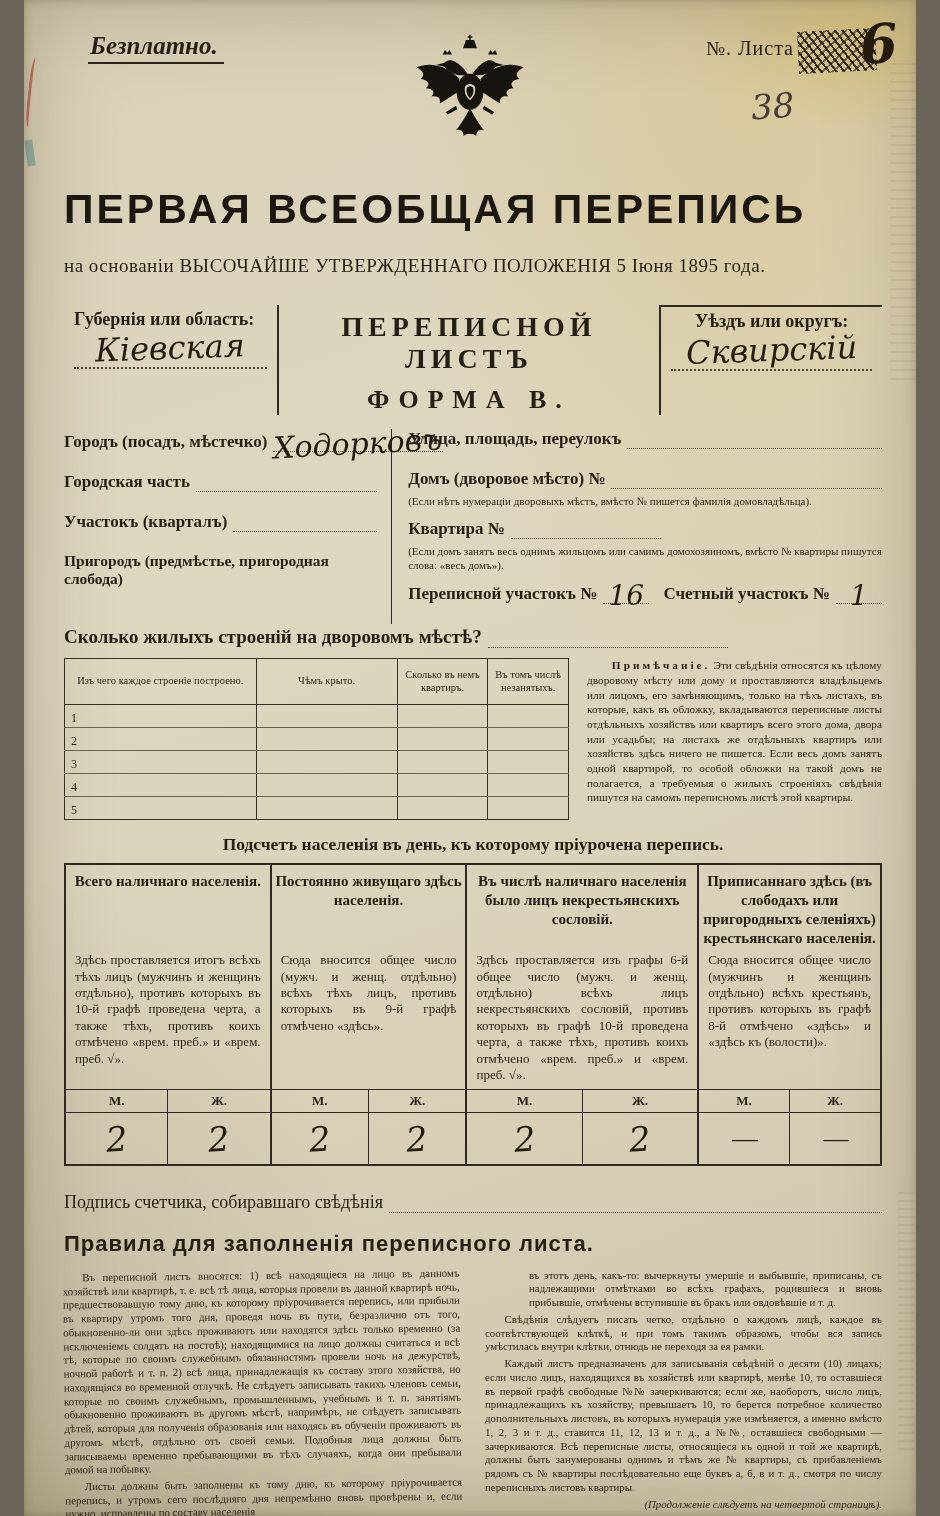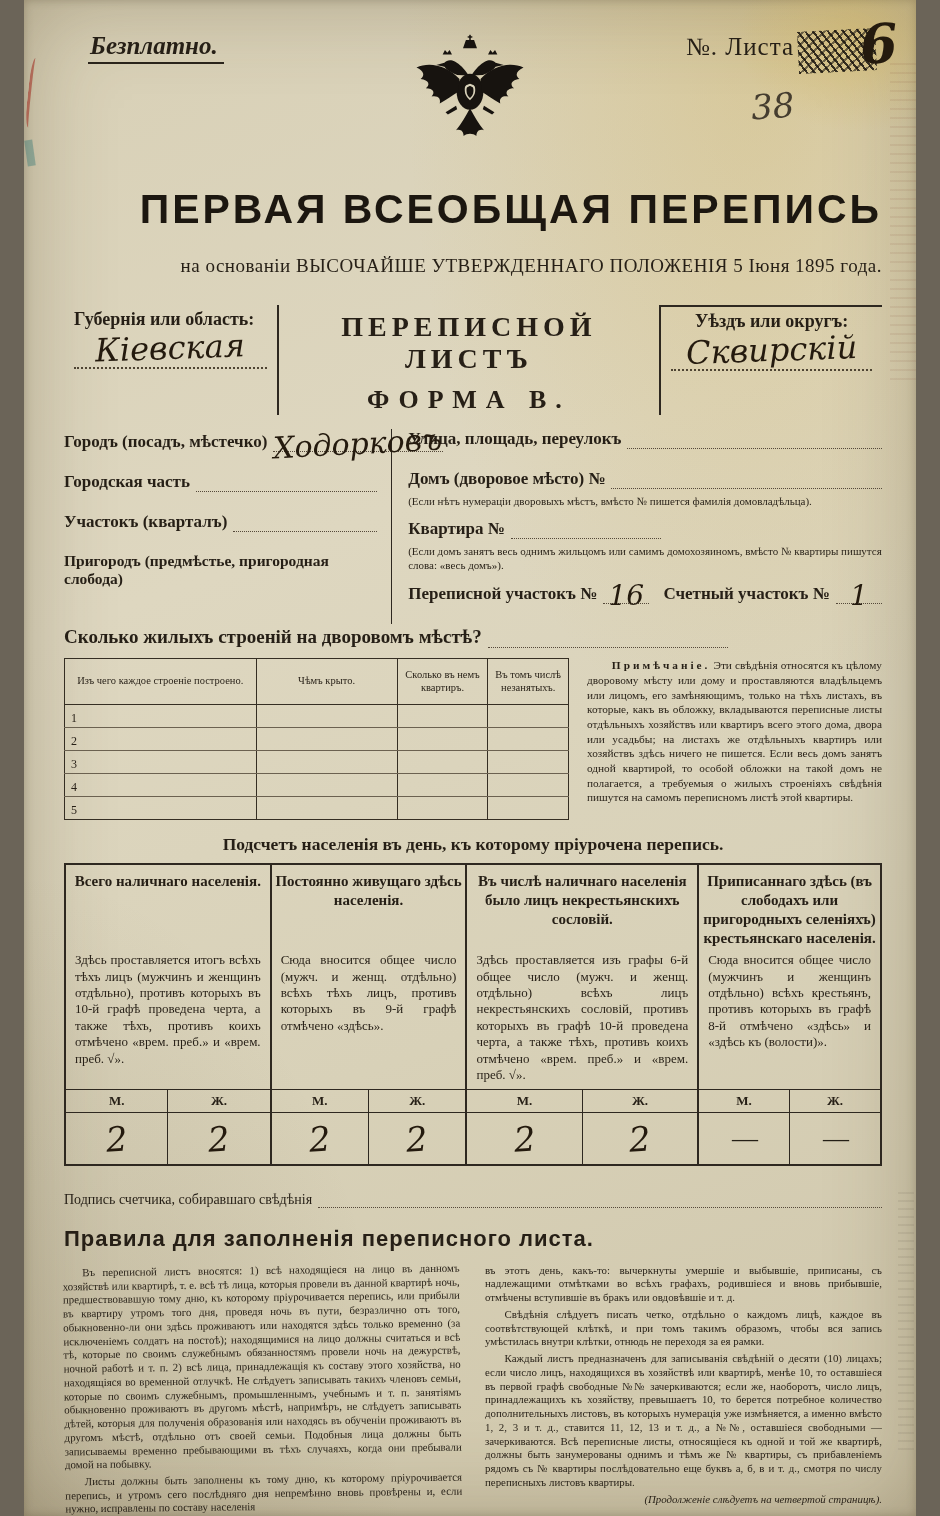--- a/index.html
+++ b/index.html
@@ -26,36 +26,36 @@
   .bleed-strip { position:absolute; right:0; top:60px; width:26px; height:320px; opacity:.25;
     background:repeating-linear-gradient(0deg, rgba(120,60,40,.35) 0 2px, transparent 2px 9px); }
   .bleed-strip2 { position:absolute; right:2px; top:1190px; width:16px; height:260px; opacity:.2;
     background:repeating-linear-gradient(0deg, rgba(60,50,40,.4) 0 2px, transparent 2px 8px); }
 
   
   .hdr { position:relative; height:58px; }
   .free { position:absolute; left:24px; top:8px; font-size:25px; font-weight:bold; font-style:italic;
     border-bottom:2px solid #2a241b; padding:0 6px 2px 2px; }
   .sheetno { position:absolute; right:6px; top:6px; white-space:nowrap; }
-  .sheet-label { font-size:25px; letter-spacing:1px; }
+  .sheet-label { font-size:20px; letter-spacing:1px; }
   .scratch { display:inline-block; position:relative; width:78px; height:42px; vertical-align:middle; margin-left:4px;
     background:
       repeating-linear-gradient(55deg, rgba(25,20,14,.85) 0 2px, transparent 2px 6px),
       repeating-linear-gradient(-40deg, rgba(25,20,14,.55) 0 2px, transparent 2px 7px);
     transform:rotate(-3deg); }
   .big6 { position:absolute; right:-22px; top:-16px; font-family:"DejaVu Serif",serif; font-style:italic;
     font-weight:bold; font-size:54px; color:#13100c; }
   .num38 { position:absolute; right:88px; top:62px; font-family:"DejaVu Serif",serif; font-style:italic;
     font-size:34px; color:#453d2f; transform:rotate(-4deg); }
 
   .eagle { position:absolute; left:50%; top:22px; transform:translateX(-50%); width:128px; height:142px; }
   .eagle svg { width:100%; height:100%; }
 
   
-  .title-block { margin-top:104px; text-align:right; }
+  .title-block { margin-top:104px; text-align:left; }
   .t1 { font-family:"Liberation Sans","DejaVu Sans",sans-serif; font-weight:bold; font-size:41px;
     letter-spacing:3px; color:#1c1710; }
   .t2 { margin-top:16px; font-size:31px; letter-spacing:1px; }
   .t3 { margin-top:22px; font-size:19px; letter-spacing:.5px; }
 
   
   .band { margin-top:28px; display:flex; align-items:stretch; }
   .band-cell { padding:4px 10px 0; }
   .band-left { width:26%; }
   .band-center { width:47%; border-left:2px solid #2e2820; border-right:2px solid #2e2820; text-align:center; padding-top:6px; }
@@ -105,21 +105,21 @@
   .ct-head td { font-weight:bold; font-size:15px; text-align:center; padding:7px 0 2px; line-height:1.25; }
   .ct-desc td { font-size:13px; line-height:1.26; text-align:justify; padding:3px 9px 6px; border-bottom:1.5px solid #2e2820; }
   .ct-mf td { font-weight:bold; font-size:13px; text-align:center; padding:3px 0; border-bottom:1.5px solid #2e2820; }
   .mf-f { border-left:1px solid #2e2820; }
   .ct-val td { height:52px; text-align:center; vertical-align:middle; }
   .hw-val { font-size:34px; display:inline-block; transform:rotate(-4deg); }
   .dash-val { font-size:26px; letter-spacing:-2px; color:#241f16; }
 
   
   .sig-row { display:flex; align-items:flex-end; margin-top:26px; }
-  .sig-label { font-size:14px; white-space:nowrap; }
+  .sig-label { font-size:18px; white-space:nowrap; }
 
   
   .rules-title { margin-top:18px; text-align:left; font-family:"Liberation Sans","DejaVu Sans",sans-serif;
     font-weight:bold; font-size:22px; letter-spacing:1px; }
   .rules { display:flex; gap:24px; margin-top:12px; }
   .rcol { flex:1; font-size:10.9px; line-height:1.26; text-align:justify; }
   .rcol-left { transform:rotate(-.7deg); }
   .rcol p { text-indent:1.8em; margin-bottom:3px; }
   .rfooter { font-style:italic; text-align:right; text-indent:0 !important; margin-top:2px; }
 </style>
@@ -346,20 +346,20 @@
     </div>
 
     <div class="rules-title">Правила для заполненія переписного листа.</div>
 
     <div class="rules">
       <div class="rcol rcol-left">
         <p>Въ переписной листъ вносятся: 1) всѣ находящіеся на лицо въ данномъ хозяйствѣ или квартирѣ, т. е. всѣ тѣ лица, которыя провели въ данной квартирѣ ночь, предшествовавшую тому дню, къ которому пріурочивается перепись, или прибыли въ квартиру утромъ того дня, проведя ночь въ пути, безразлично отъ того, обыкновенно-ли они здѣсь проживаютъ или находятся здѣсь только временно (за исключеніемъ солдатъ на постоѣ); находящимися на лицо должны считаться и всѣ тѣ, которые по своимъ служебнымъ обязанностямъ провели ночь на дежурствѣ, ночной работѣ и т. п. 2) всѣ лица, принадлежащія къ составу этого хозяйства, но находящіяся во временной отлучкѣ. Не слѣдуетъ записывать такихъ членовъ семьи, которые по своимъ служебнымъ, промышленнымъ, учебнымъ и т. п. занятіямъ обыкновенно проживаютъ въ другомъ мѣстѣ, напримѣръ, не слѣдуетъ записывать дѣтей, которыя для полученія образованія или находясь въ обученіи проживаютъ въ другомъ мѣстѣ, отдѣльно отъ своей семьи. Подобныя лица должны быть записываемы временно пребывающими въ тѣхъ случаяхъ, когда они пребывали домой на побывку.</p>
         <p>Листы должны быть заполнены къ тому дню, къ которому пріурочивается перепись, и утромъ сего послѣдняго дня непремѣнно вновь провѣрены и, если нужно, исправлены по составу населенія</p>
       </div>
       <div class="rcol">
-        <p style="text-indent:0;">въ этотъ день, какъ-то: вычеркнуты умершіе и выбывшіе, приписаны, съ надлежащими отмѣтками во всѣхъ графахъ, родившіеся и вновь прибывшіе, отмѣчены вступившіе въ бракъ или овдовѣвшіе и т. д.</p>
+        <p style="text-indent:0;margin-left:44px;">въ этотъ день, какъ-то: вычеркнуты умершіе и выбывшіе, приписаны, съ надлежащими отмѣтками во всѣхъ графахъ, родившіеся и вновь прибывшіе, отмѣчены вступившіе въ бракъ или овдовѣвшіе и т. д.</p>
         <p>Свѣдѣнія слѣдуетъ писать четко, отдѣльно о каждомъ лицѣ, каждое въ соотвѣтствующей клѣткѣ, и при томъ такимъ образомъ, чтобы вся запись умѣстилась внутри клѣтки, отнюдь не переходя за ея рамки.</p>
         <p>Каждый листъ предназначенъ для записыванія свѣдѣній о десяти (10) лицахъ; если число лицъ, находящихся въ хозяйствѣ или квартирѣ, менѣе 10, то оставшіеся въ первой графѣ свободные №№ зачеркиваются; если же, наоборотъ, число лицъ, принадлежащихъ къ хозяйству, превышаетъ 10, то берется потребное количество дополнительныхъ листовъ, въ которыхъ нумерація уже измѣняется, а именно вмѣсто 1, 2, 3 и т. д., ставится 11, 12, 13 и т. д., а №№, оставшіеся свободными — зачеркиваются. Всѣ переписные листы, относящіеся къ одной и той же квартирѣ, должны быть занумерованы однимъ и тѣмъ же № квартиры, съ прибавленіемъ рядомъ съ № квартиры послѣдовательно еще буквъ а, б, в и т. д., смотря по числу переписныхъ листовъ квартиры.</p>
         <p class="rfooter">(Продолженіе слѣдуетъ на четвертой страницѣ).</p>
       </div>
     </div>
   </div>
 </div>
 
 </body></html>

